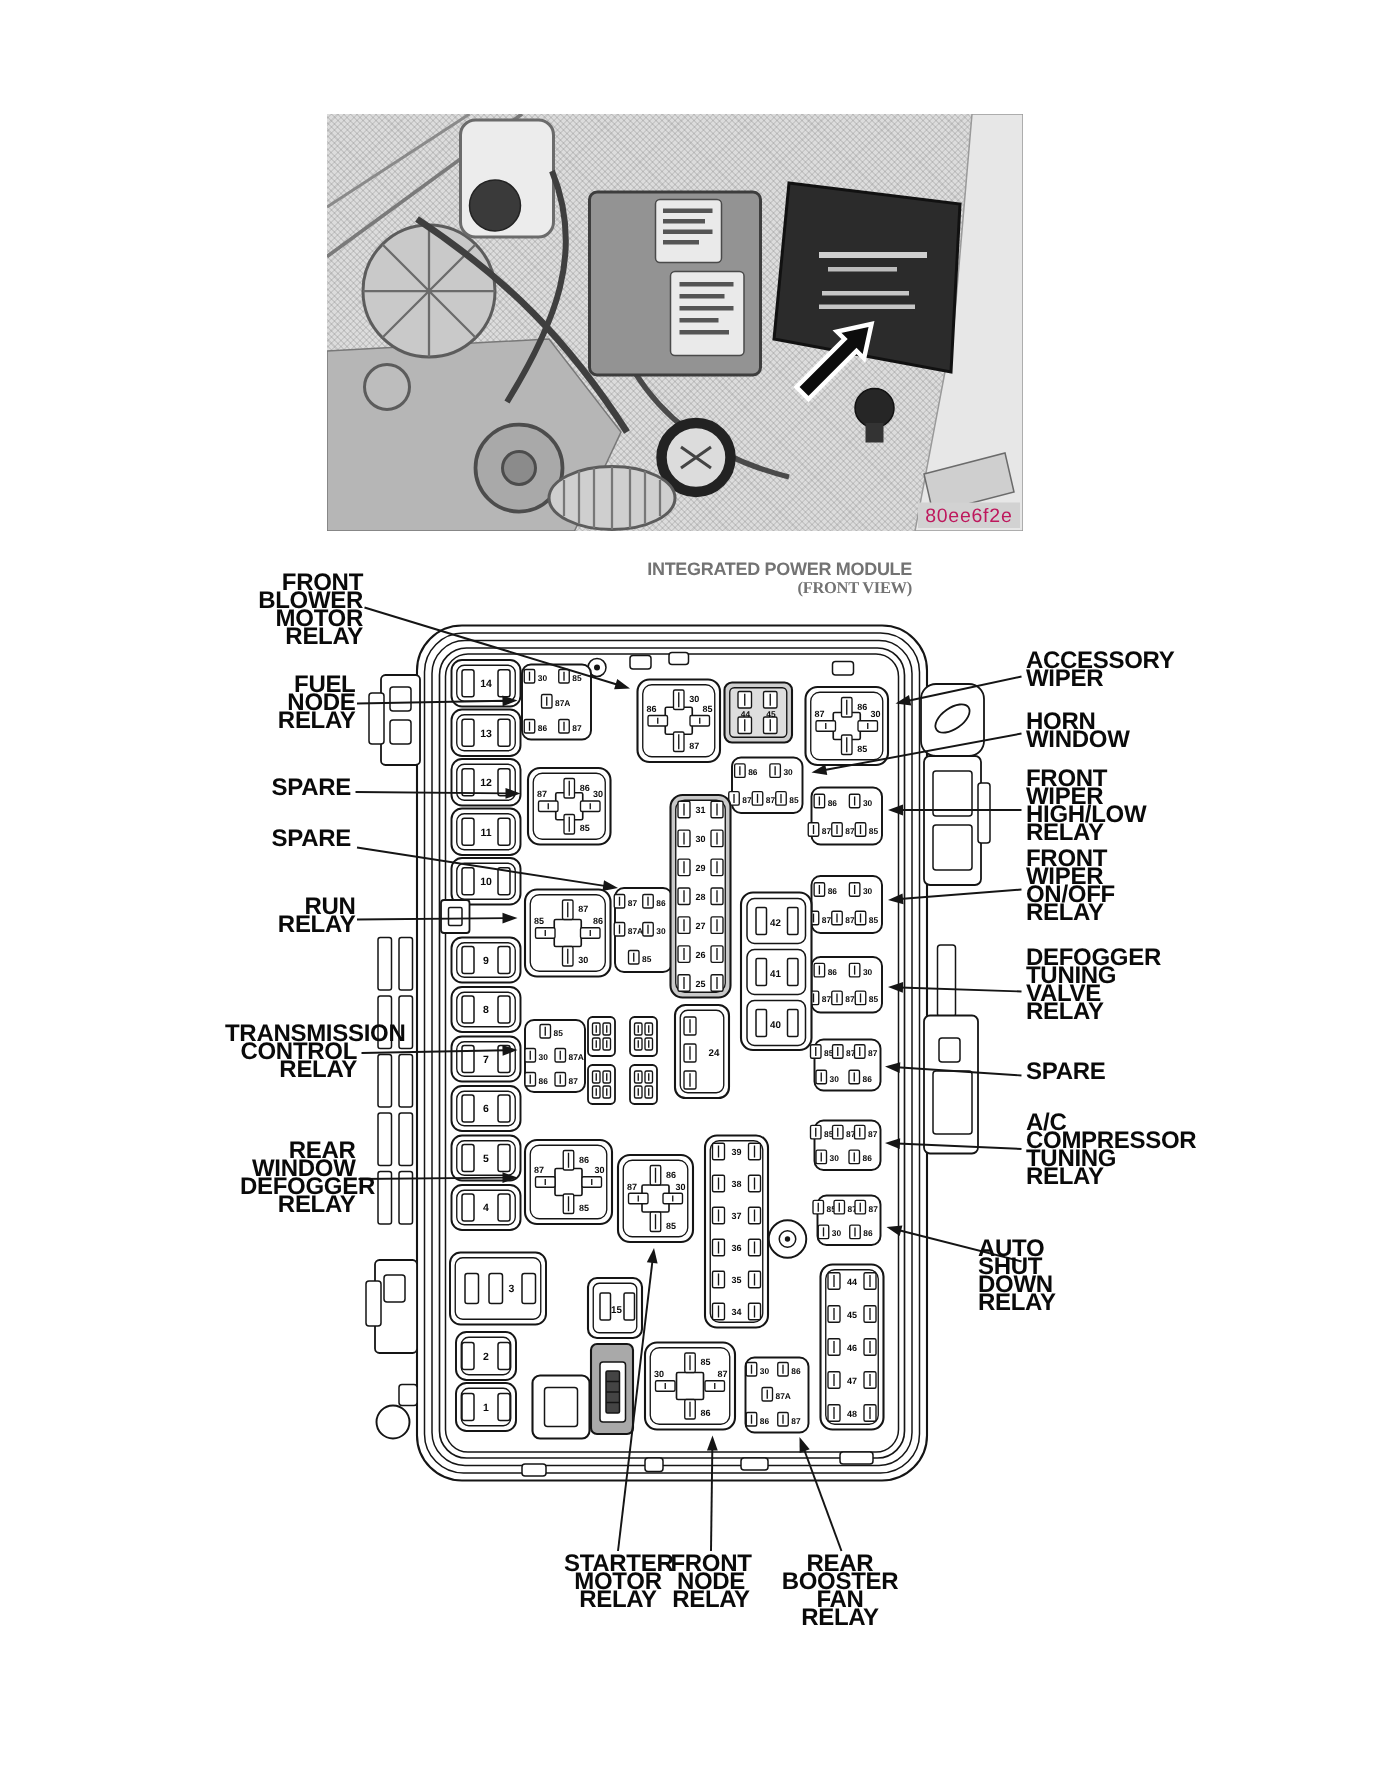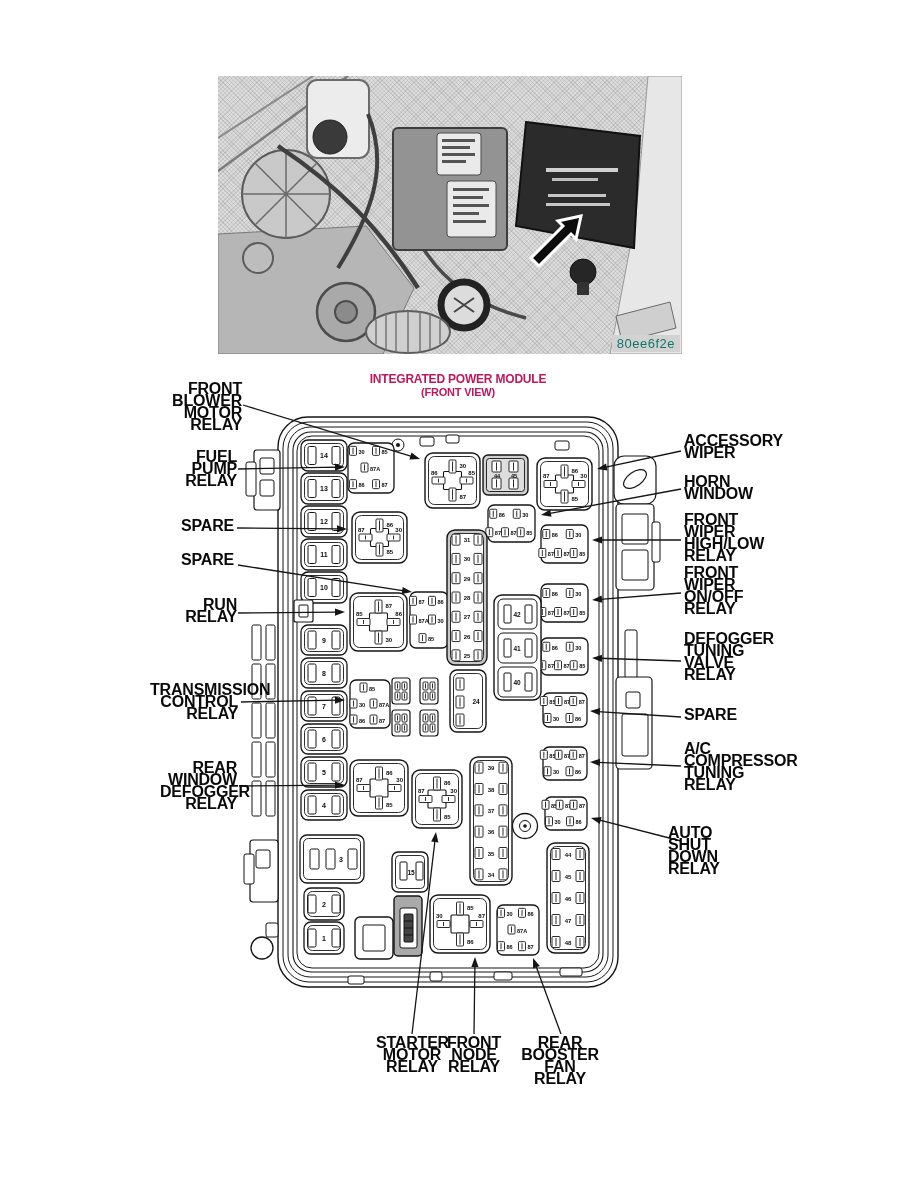--- a/index.html
+++ b/index.html
@@ -4,26 +4,26 @@
 <style>
   html,body{margin:0;padding:0;background:#fff;}
   .page{position:relative;width:918px;height:1188px;background:#fff;overflow:hidden;
         font-family:"Liberation Sans",sans-serif;}
   
   .photo{position:absolute;left:218px;top:76px;width:464px;height:278px;
          background-color:#dcdcdc;
          background-image:repeating-linear-gradient(45deg,rgba(90,90,90,.16) 0 1px,transparent 1px 3px),
                           repeating-linear-gradient(-45deg,rgba(90,90,90,.14) 0 1px,transparent 1px 3px);}
   .photo svg{position:absolute;left:0;top:0;}
-  .watermark{position:absolute;right:2px;bottom:2px;background:#d2d2d2;color:#0f766e;
+  .watermark{position:absolute;right:2px;bottom:2px;background:#d2d2d2;color:#be185d;
              font-size:13px;padding:1px 5px;letter-spacing:.5px;}
   
-  .dia-title{position:absolute;left:308px;top:373px;width:300px;text-align:center;
-             font-weight:700;font-size:12px;line-height:13px;color:#be185d;letter-spacing:-.2px;}
-  .dia-sub{font-size:11px;font-weight:700;}
+  .dia-title{position:absolute;left:308px;top:373px;width:300px;text-align:right;
+             font-weight:700;font-size:12px;line-height:13px;color:#737373;letter-spacing:-.2px;}
+  .dia-sub{font-size:11px;font-weight:700;font-family:Liberation Serif, serif;}
   #diagram-svg{position:absolute;left:0;top:360px;}
   .callout{position:absolute;font-weight:700;font-size:16px;line-height:12px;color:#0a0a0a;
            white-space:pre-line;letter-spacing:-.2px;}
   .c-left{text-align:right;}
   .c-right{text-align:left;}
   .c-bottom{text-align:center;}
 </style>
 </head>
 <body>
 
@@ -707,21 +707,21 @@
       <polygon points="475.0,957.0,478.5,967.0,471.3,967.0" fill="#151515"></polygon>
       <line x1="561" y1="1034" x2="535.7656428706189" y2="965.5067449345369" stroke="#151515" stroke-width="1.3"></line>
       <polygon points="533.0,958.0,539.8,966.1,533.1,968.6" fill="#151515"></polygon>
     </svg>
 
   <div class="callout c-left" style="left:170px;top:383px;width:72px;">FRONT
 BLOWER
 MOTOR
 RELAY</div>
   <div class="callout c-left" style="left:170px;top:451px;width:67px;">FUEL
-PUMP
+NODE
 RELAY</div>
   <div class="callout c-left" style="left:170px;top:520px;width:64px;">SPARE</div>
   <div class="callout c-left" style="left:170px;top:554px;width:64px;">SPARE</div>
   <div class="callout c-left" style="left:170px;top:599px;width:67px;">RUN
 RELAY</div>
   <div class="callout c-left" style="left:150px;top:684px;width:88px;">TRANSMISSION
 CONTROL
 RELAY</div>
   <div class="callout c-left" style="left:160px;top:762px;width:77px;">REAR
 WINDOW
@@ -742,21 +742,21 @@
 RELAY</div>
   <div class="callout c-right" style="left:684px;top:633px;width:80px;">DEFOGGER
 TUNING
 VALVE
 RELAY</div>
   <div class="callout c-right" style="left:684px;top:709px;width:80px;">SPARE</div>
   <div class="callout c-right" style="left:684px;top:743px;width:86px;">A/C
 COMPRESSOR
 TUNING
 RELAY</div>
-  <div class="callout c-right" style="left:668px;top:827px;width:80px;">AUTO
+  <div class="callout c-right" style="left:652px;top:827px;width:80px;">AUTO
 SHUT
 DOWN
 RELAY</div>
 
   <div class="callout c-bottom" style="left:376px;top:1037px;width:72px;text-align:center;">STARTER
 MOTOR
 RELAY</div>
   <div class="callout c-bottom" style="left:440px;top:1037px;width:68px;">FRONT
 NODE
 RELAY</div>

